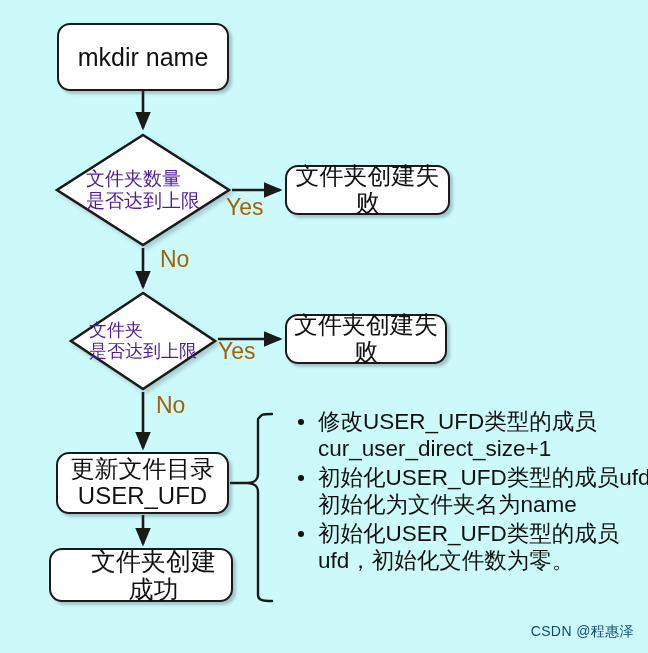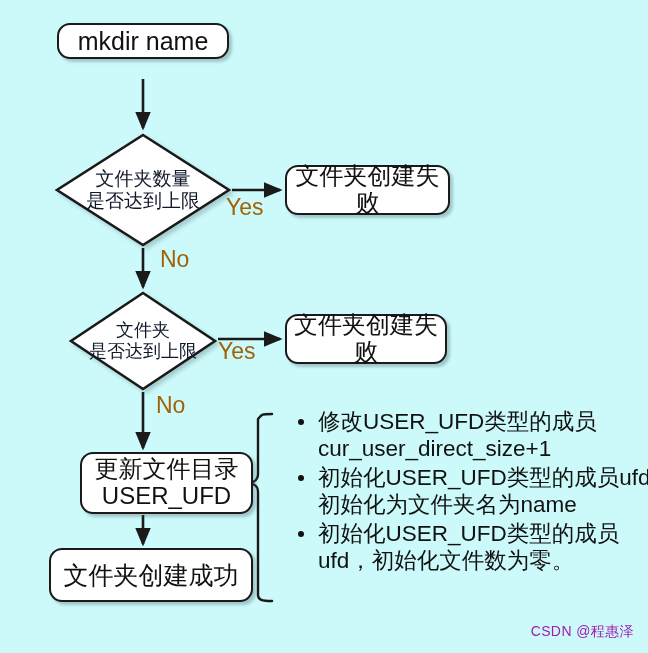--- a/index.html
+++ b/index.html
@@ -30,45 +30,44 @@
   }
   .rounded {
     border-radius: 13px;
   }
   .node .txt {
     display: block;
     white-space: pre-line;
     padding: 0 4px;
   }
   
-  #n-start       { left: 57px;  top: 23px;  width: 172px; height: 36px;  font-size: 25px; }
+  #n-start       { left: 57px;  top: 23px;  width: 172px; height: 68px;  font-size: 25px; }
   #n-fail1       { left: 285px; top: 165px; width: 165px; height: 50px;  font-size: 24px; }
   #n-fail2       { left: 285px; top: 314px; width: 162px; height: 50px;  font-size: 24px; }
-  #n-update      { left: 56px;  top: 452px; width: 173px; height: 62px;  font-size: 24px; margin-left: 24px; }
-  #n-success     { left: 49px;  top: 548px; width: 204px; height: 54px;  font-size: 25px; }
+  #n-update      { left: 56px;  top: 452px; width: 173px; height: 62px;  font-size: 24px; }
+  #n-success     { left: 49px;  top: 548px; width: 184px; height: 54px;  font-size: 25px; padding-left: 25px; }
 
   
   .diamond-wrap {
     position: absolute;
   }
   .diamond-wrap svg {
     position: absolute;
     left: 0; top: 0;
     overflow: visible;
   }
   .diamond-label {
     position: absolute;
     left: 0; top: 0;
     width: 100%;
     height: 100%;
     display: flex;
     align-items: center;
     justify-content: center;
-    text-align: center;
-    color: #0f172a;
+    color: #4c1d95;
     font-size: 19px;
     line-height: 1.18;
     white-space: pre-line;
     pointer-events: none;
   }
   #d-limit  { left: 54px; top: 132px; width: 178px; height: 116px; }
   #d-exist  { left: 68px; top: 290px; width: 150px; height: 102px; }
   #d-exist .diamond-label { font-size: 18px; }
 
   
@@ -120,21 +119,21 @@
     height: 6px;
     border-radius: 50%;
     background: #111111;
   }
 
   
   #watermark {
     position: absolute;
     right: 14px;
     bottom: 12px;
-    color: #a21caf;
+    color: #0c4a6e;
     font-size: 14px;
     letter-spacing: 0.4px;
   }
 </style>
 </head>
 <body>
 
 <div id="canvas" style="background: rgb(204, 250, 250);">
 
   <svg id="edges" viewBox="0 0 648 653" xmlns="http://www.w3.org/2000/svg">

